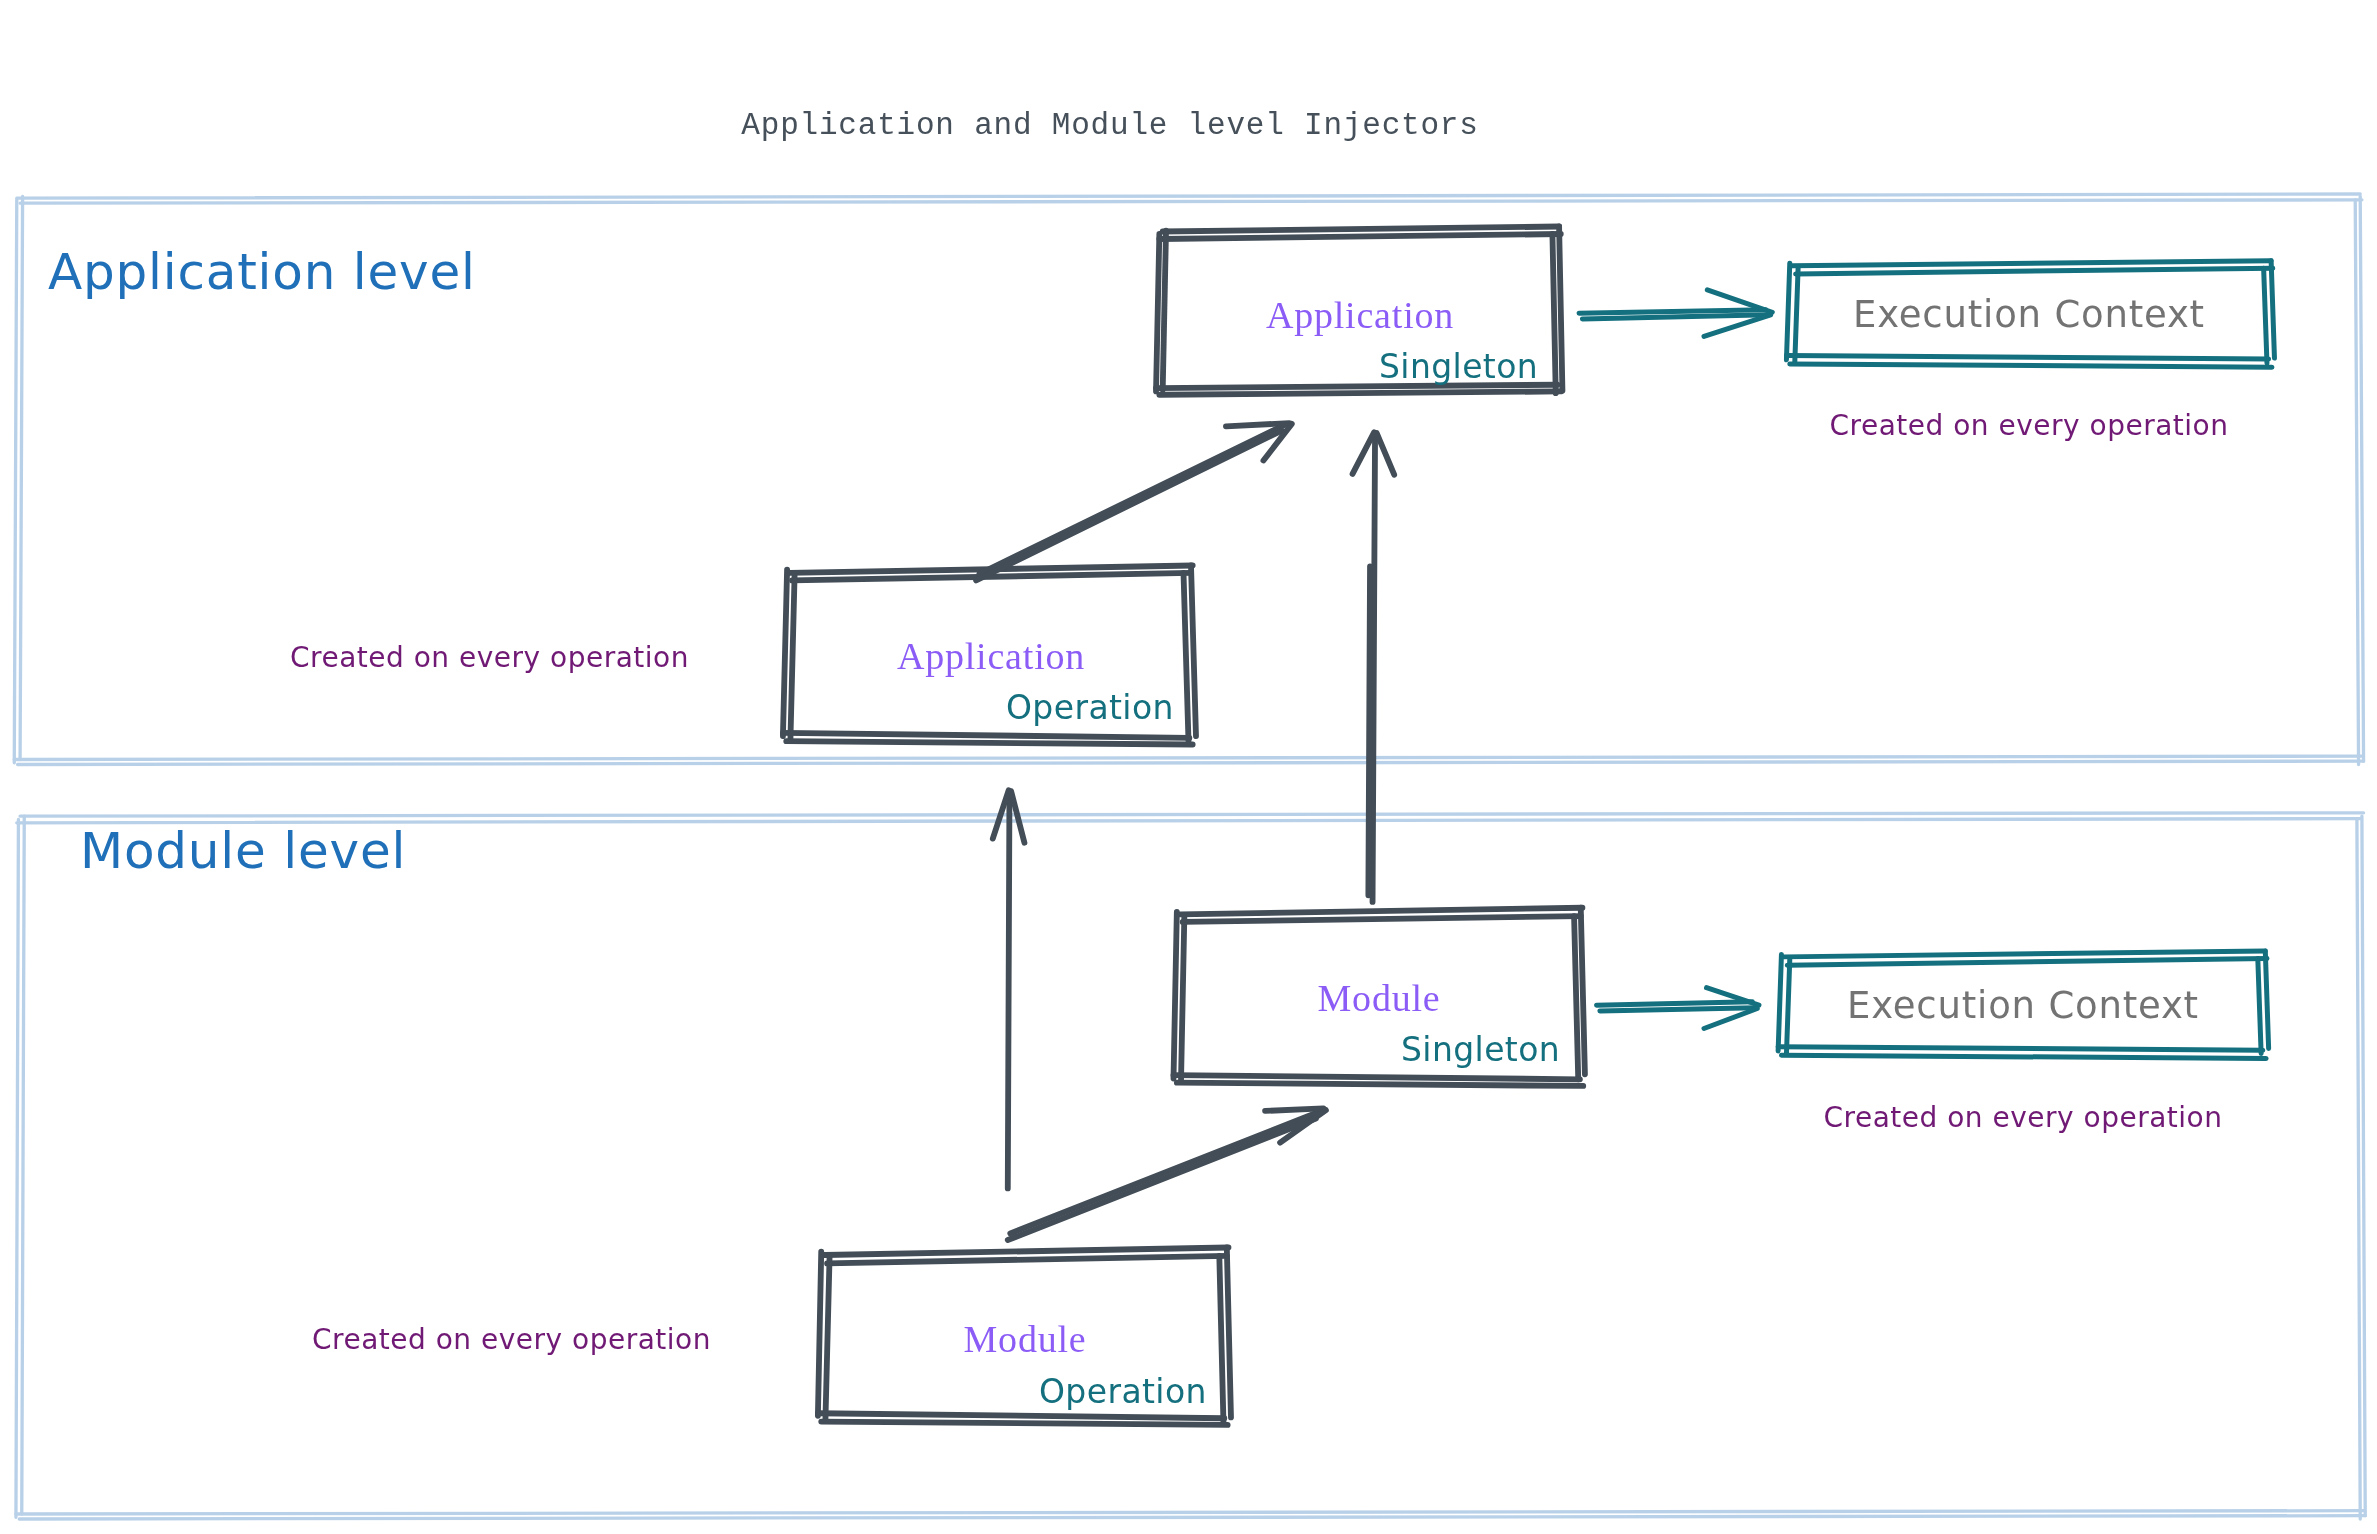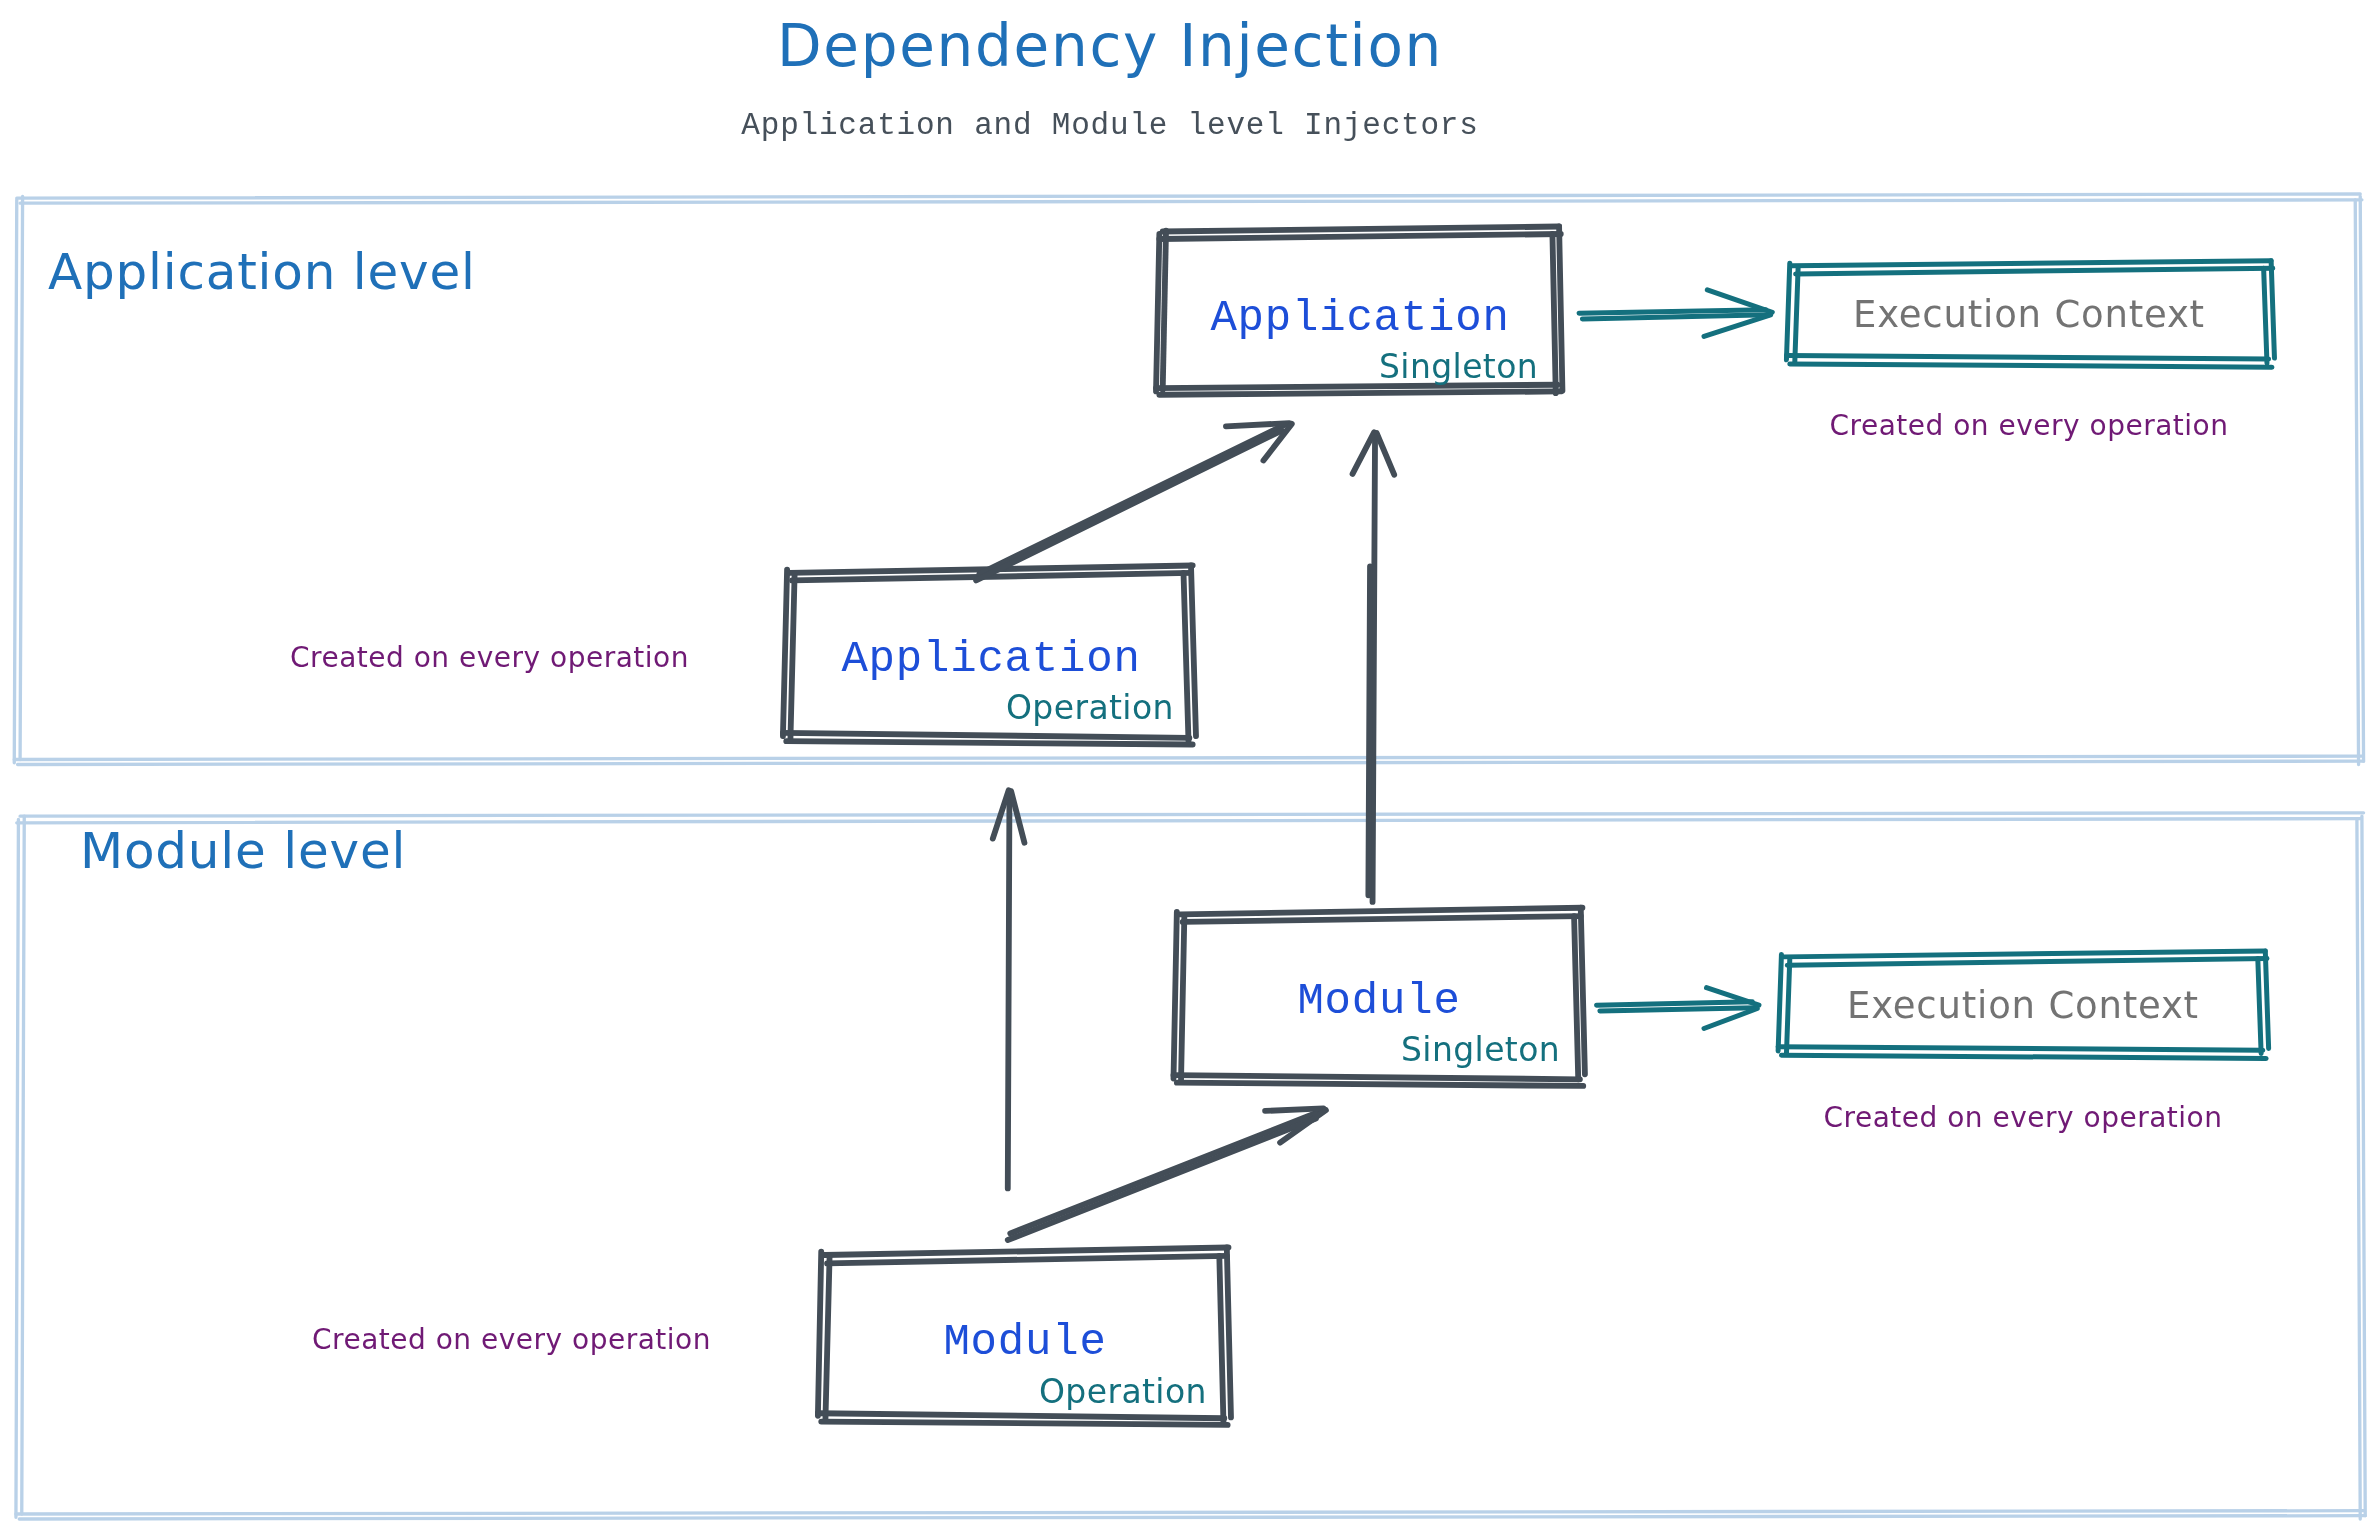--- a/index.html
+++ b/index.html
@@ -54,23 +54,23 @@
   }
 
   .panel-title {
     font-family: "DejaVu Sans", sans-serif;
     font-size: 50px;
     color: #1f70b8;
     letter-spacing: 0.8px;
   }
 
   .box-title {
-    font-family: Liberation Mono, monospace;
-    font-size: 44px;
-    color: #1d4ed8;
+    font-family: Liberation Serif, serif;
+    font-size: 38px;
+    color: #8b5cf6;
     letter-spacing: 0.8px;
   }
 
   .box-scope {
     font-family: "DejaVu Sans", sans-serif;
     font-size: 33px;
     color: #14707e;
     letter-spacing: 0.4px;
   }
 
@@ -226,21 +226,20 @@
 
       <g stroke="#434d57" stroke-width="7">
         <path d="M1210,1427 L1212,952"></path>
         <path d="M1192,1007 L1211,949"></path>
         <path d="M1230,1012 L1214,950"></path>
       </g>
 
     </g>
   </svg>
 
-  <div class="txt title c" style="left:1110px; top:16.7px;">Dependency Injection</div>
   <div class="txt subtitle c" style="left:1110px; top:110px;">Application and Module level Injectors</div>
 
   <div class="txt panel-title" style="left:48px; top:247px;">Application level</div>
   <div class="txt panel-title" style="left:48px; top:826px;margin-left:32px;">Module level</div>
 
   <div class="txt box-title c" style="left:1360px; top:296px;">Application</div>
   <div class="txt box-scope" style="left:1379px; top:350px;">Singleton</div>
 
   <div class="txt box-title c" style="left:991px; top:637px;">Application</div>
   <div class="txt box-scope" style="left:1006px; top:691px;">Operation</div>

